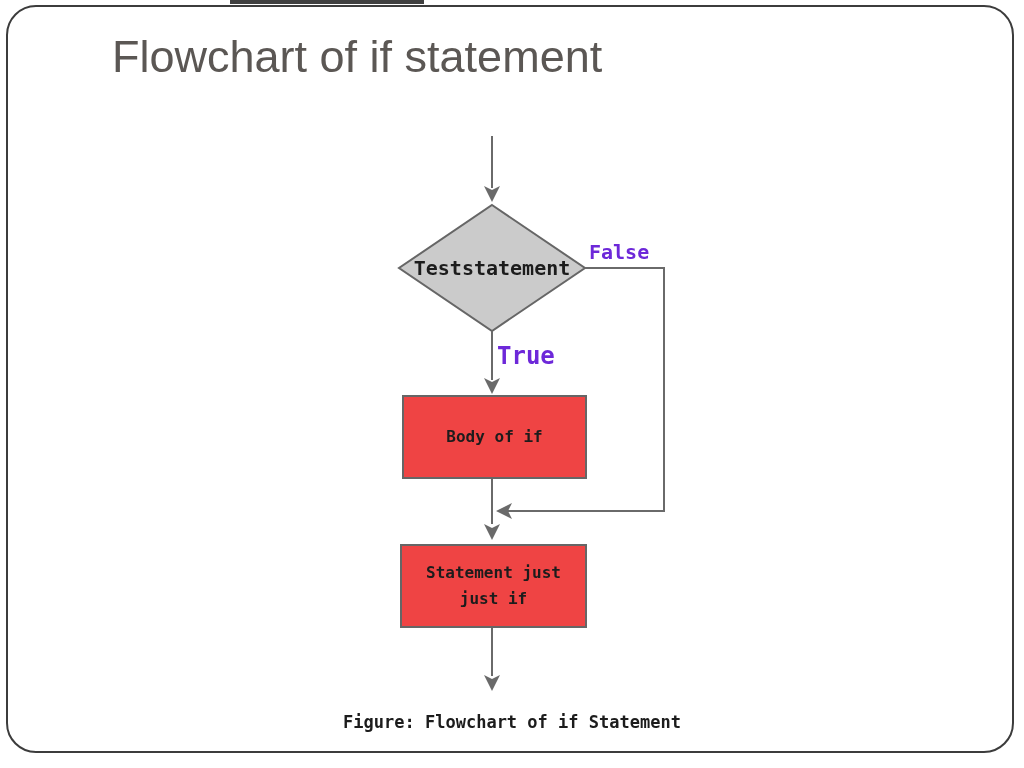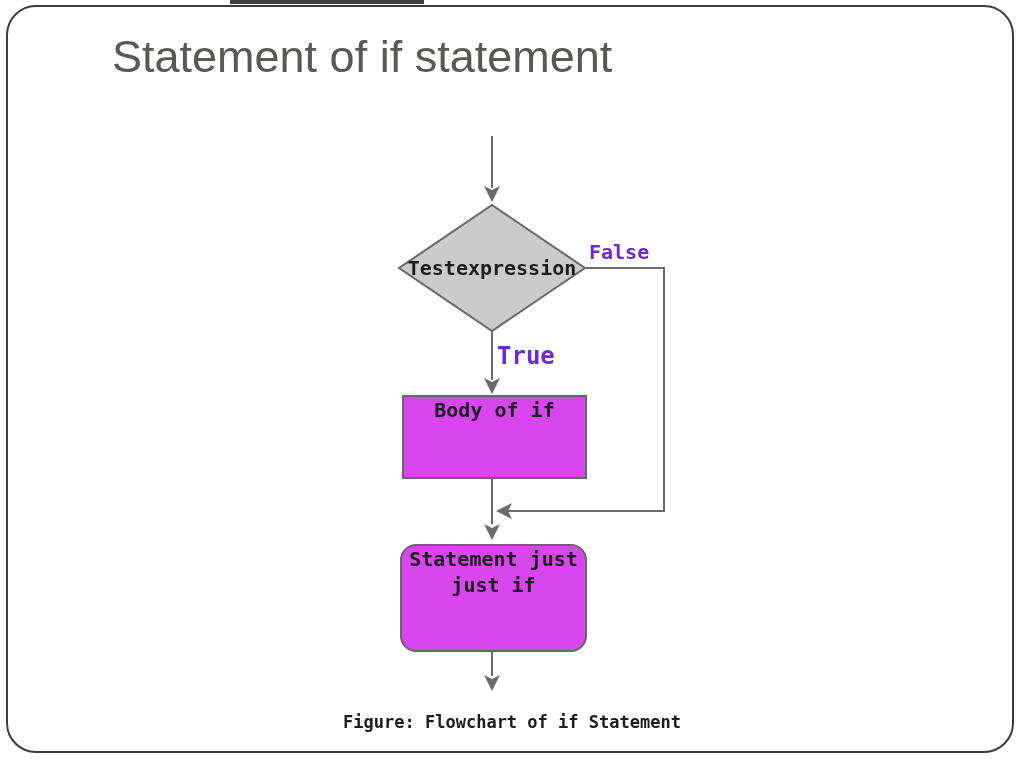--- a/index.html
+++ b/index.html
@@ -68,55 +68,56 @@
     font-family: "DejaVu Sans Mono", monospace;
     font-weight: 700;
     font-size: 20px;
     line-height: 26px;
     color: #1c1c1c;
   }
   .false-label { left: 589px; top: 240px; font-size: 20px; line-height: 24px; }
   .true-label  { left: 497px; top: 344px; font-size: 24px; line-height: 24px; }
   .flow-box {
     position: absolute;
-    background: #d946ef;
+    background: #ef4444;
     border: 2px solid #666666;
     box-sizing: border-box;
     display: flex;
     flex-direction: column;
     align-items: center;
+    justify-content: center;
     text-align: center;
     font-family: "DejaVu Sans Mono", monospace;
     font-weight: 700;
-    font-size: 20px;
+    font-size: 16px;
     line-height: 26px;
     color: #1c1c1c;
   }
   .body-box { left: 402px; top: 395px; width: 185px; height: 84px; }
-  .stmt-box { left: 400px; top: 544px; width: 187px; height: 108px; border-radius: 16px; }
+  .stmt-box { left: 400px; top: 544px; width: 187px; height: 84px; }
   .figure-caption {
     position: absolute;
     left: 0;
     top: 712px;
     width: 1024px;
     text-align: center;
     font-family: "DejaVu Sans Mono", monospace;
     font-weight: 700;
     font-size: 17px;
     color: #1c1c1c;
   }
 </style>
 </head>
 <body>
 
 <div class="top-edge-bar"></div>
 
 <div class="slide-frame"></div>
 
-<div class="slide-title">Statement of if statement</div>
+<div class="slide-title">Flowchart of if statement</div>
 
 <svg class="flow-svg" viewBox="0 0 1024 768" xmlns="http://www.w3.org/2000/svg">
 
   <g>
     <line x1="492" y1="136" x2="492" y2="188" stroke="#6a6a6a" stroke-width="2"></line>
     <polygon points="492,202 484,186 492,190 500,186" fill="#6a6a6a"></polygon>
   </g>
 
   <polygon points="492,205 585,268 492,331 399,268" fill="#cbcbcb" stroke="#666666" stroke-width="2"></polygon>
 
@@ -136,21 +137,21 @@
   </g>
 
   <g>
     <line x1="492" y1="628" x2="492" y2="676" stroke="#6a6a6a" stroke-width="2"></line>
     <polygon points="492,691 484,675 492,679 500,675" fill="#6a6a6a"></polygon>
   </g>
 </svg>
 
 <div class="decision-text">
   <span>Test</span>
-  <span>expression</span>
+  <span>statement</span>
 </div>
 
 <div class="mono-label false-label">False</div>
 <div class="mono-label true-label">True</div>
 
 <div class="flow-box body-box">
   <span>Body of if</span>
 </div>
 
 <div class="flow-box stmt-box">

